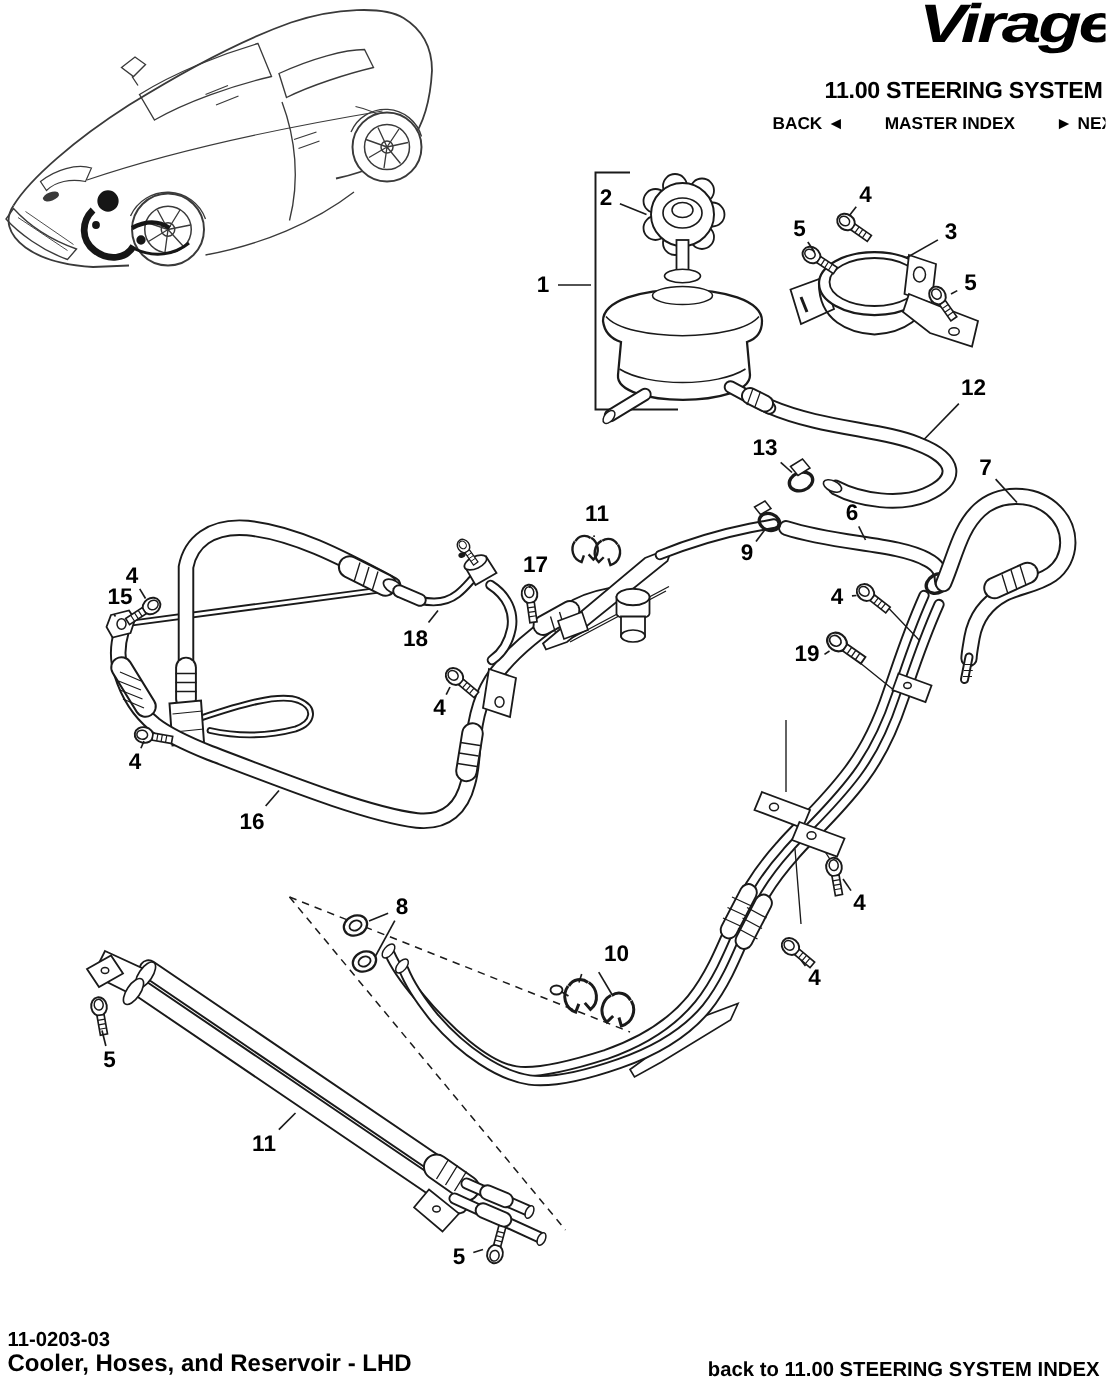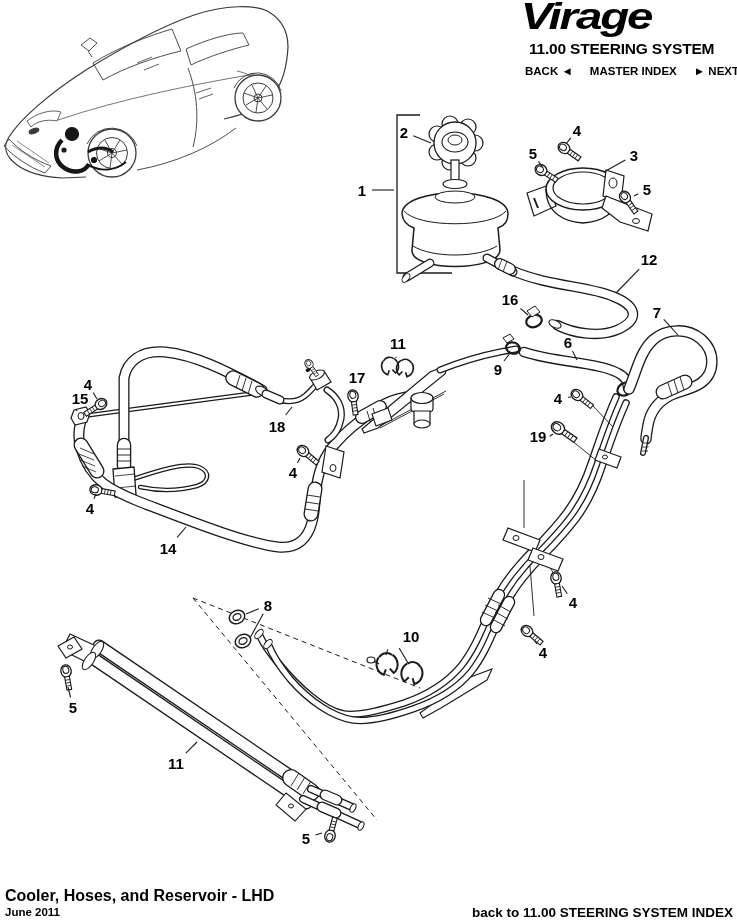--- a/index.html
+++ b/index.html
@@ -1,25 +1,25 @@
 <!DOCTYPE html>
 <html><head>
 <meta charset="utf-8">
 <style>
   html,body{margin:0;padding:0;}
   body{width:737px;height:924px;background:#fff;position:relative;
        font-family:"Liberation Sans",sans-serif;color:#000;overflow:hidden;}
   .page{position:absolute;inset:0;}
   svg.layer{position:absolute;left:0;top:0;}
   
-  .header{position:absolute;top:0;right:2px;width:206px;text-align:left;}
+  .header{position:absolute;top:0;right:2px;width:206px;text-align:right;}
   .logo{font-size:44px;font-weight:bold;font-style:italic;letter-spacing:-2px;
         transform:scale(1.08,.82);transform-origin:center top;line-height:40px;}
-  .section-title{font-size:15.5px;font-weight:bold;margin-top:0px;letter-spacing:-.2px;}
-  .nav{font-size:11.5px;font-weight:bold;margin-top:7px;display:flex;justify-content:center;gap:17px;white-space:nowrap;}
+  .section-title{font-size:15.5px;font-weight:bold;margin-top:12px;letter-spacing:-.2px;}
+  .nav{font-size:11.5px;font-weight:bold;margin-top:7px;display:flex;justify-content:center;gap:27px;white-space:nowrap;}
   .nav span{cursor:pointer;}
   
   .footer-left{position:absolute;left:5px;bottom:5px;line-height:1.15;}
   .doc-number{font-size:13.5px;font-weight:bold;}
   .doc-title{font-size:16px;font-weight:bold;}
   .doc-date{font-size:11.5px;font-weight:bold;}
   .footer-right{position:absolute;right:4px;bottom:4px;font-size:13.5px;font-weight:bold;cursor:pointer;}
   
   .callout{position:absolute;transform:translate(-50%,-50%);
            font-size:15px;font-weight:bold;color:#000;line-height:1;}
@@ -326,52 +326,52 @@
     </svg>
 
   <div id="callout-layer">
       <div class="callout" style="left: 362px; top: 190px;">1</div>
       <div class="callout" style="left: 404px; top: 132px;">2</div>
       <div class="callout" style="left: 577px; top: 130px;">4</div>
       <div class="callout" style="left: 533px; top: 153px;">5</div>
       <div class="callout" style="left: 634px; top: 155px;">3</div>
       <div class="callout" style="left: 647px; top: 189px;">5</div>
       <div class="callout" style="left: 649px; top: 259px;">12</div>
-      <div class="callout" style="left: 510px; top: 299px;">16</div>
+      <div class="callout" style="left: 510px; top: 299px;">13</div>
       <div class="callout" style="left: 657px; top: 312px;">7</div>
       <div class="callout" style="left: 398px; top: 343px;">11</div>
       <div class="callout" style="left: 568px; top: 342px;">6</div>
       <div class="callout" style="left: 498px; top: 369px;">9</div>
       <div class="callout" style="left: 357px; top: 377px;">17</div>
       <div class="callout" style="left: 88px; top: 384px;">4</div>
       <div class="callout" style="left: 68px; top: 398px; margin-left: 12px;">15</div>
       <div class="callout" style="left: 277px; top: 426px;">18</div>
       <div class="callout" style="left: 558px; top: 398px;">4</div>
       <div class="callout" style="left: 538px; top: 436px;">19</div>
       <div class="callout" style="left: 293px; top: 472px;">4</div>
       <div class="callout" style="left: 90px; top: 508px;">4</div>
-      <div class="callout" style="left: 168px; top: 548px;">14</div>
+      <div class="callout" style="left: 168px; top: 548px;">16</div>
       <div class="callout" style="left: 573px; top: 602px;">4</div>
       <div class="callout" style="left: 268px; top: 605px;">8</div>
       <div class="callout" style="left: 392px; top: 636px; margin-left: 19px;">10</div>
       <div class="callout" style="left: 543px; top: 652px;">4</div>
       <div class="callout" style="left: 73px; top: 707px;">5</div>
       <div class="callout" style="left: 176px; top: 763px;">11</div>
       <div class="callout" style="left: 306px; top: 838px;">5</div>
     </div>
 
   <div class="header">
     <div class="logo">Virage</div>
     <div class="section-title">11.00 STEERING SYSTEM</div>
     <div class="nav">
       <span><span>BACK</span> <span>◄</span></span>
       <span>MASTER INDEX</span>
       <span><span>►</span> <span>NEXT</span></span>
     </div>
   </div>
 
   <div class="footer-left">
+    <div class="doc-number">11-0203-03</div>
     <div class="doc-title">Cooler, Hoses, and Reservoir - LHD</div>
-    <div class="doc-date">June 2011</div>
   </div>
   <div class="footer-right">back to 11.00 STEERING SYSTEM INDEX</div>
 
 </div>
 
 </body></html>

